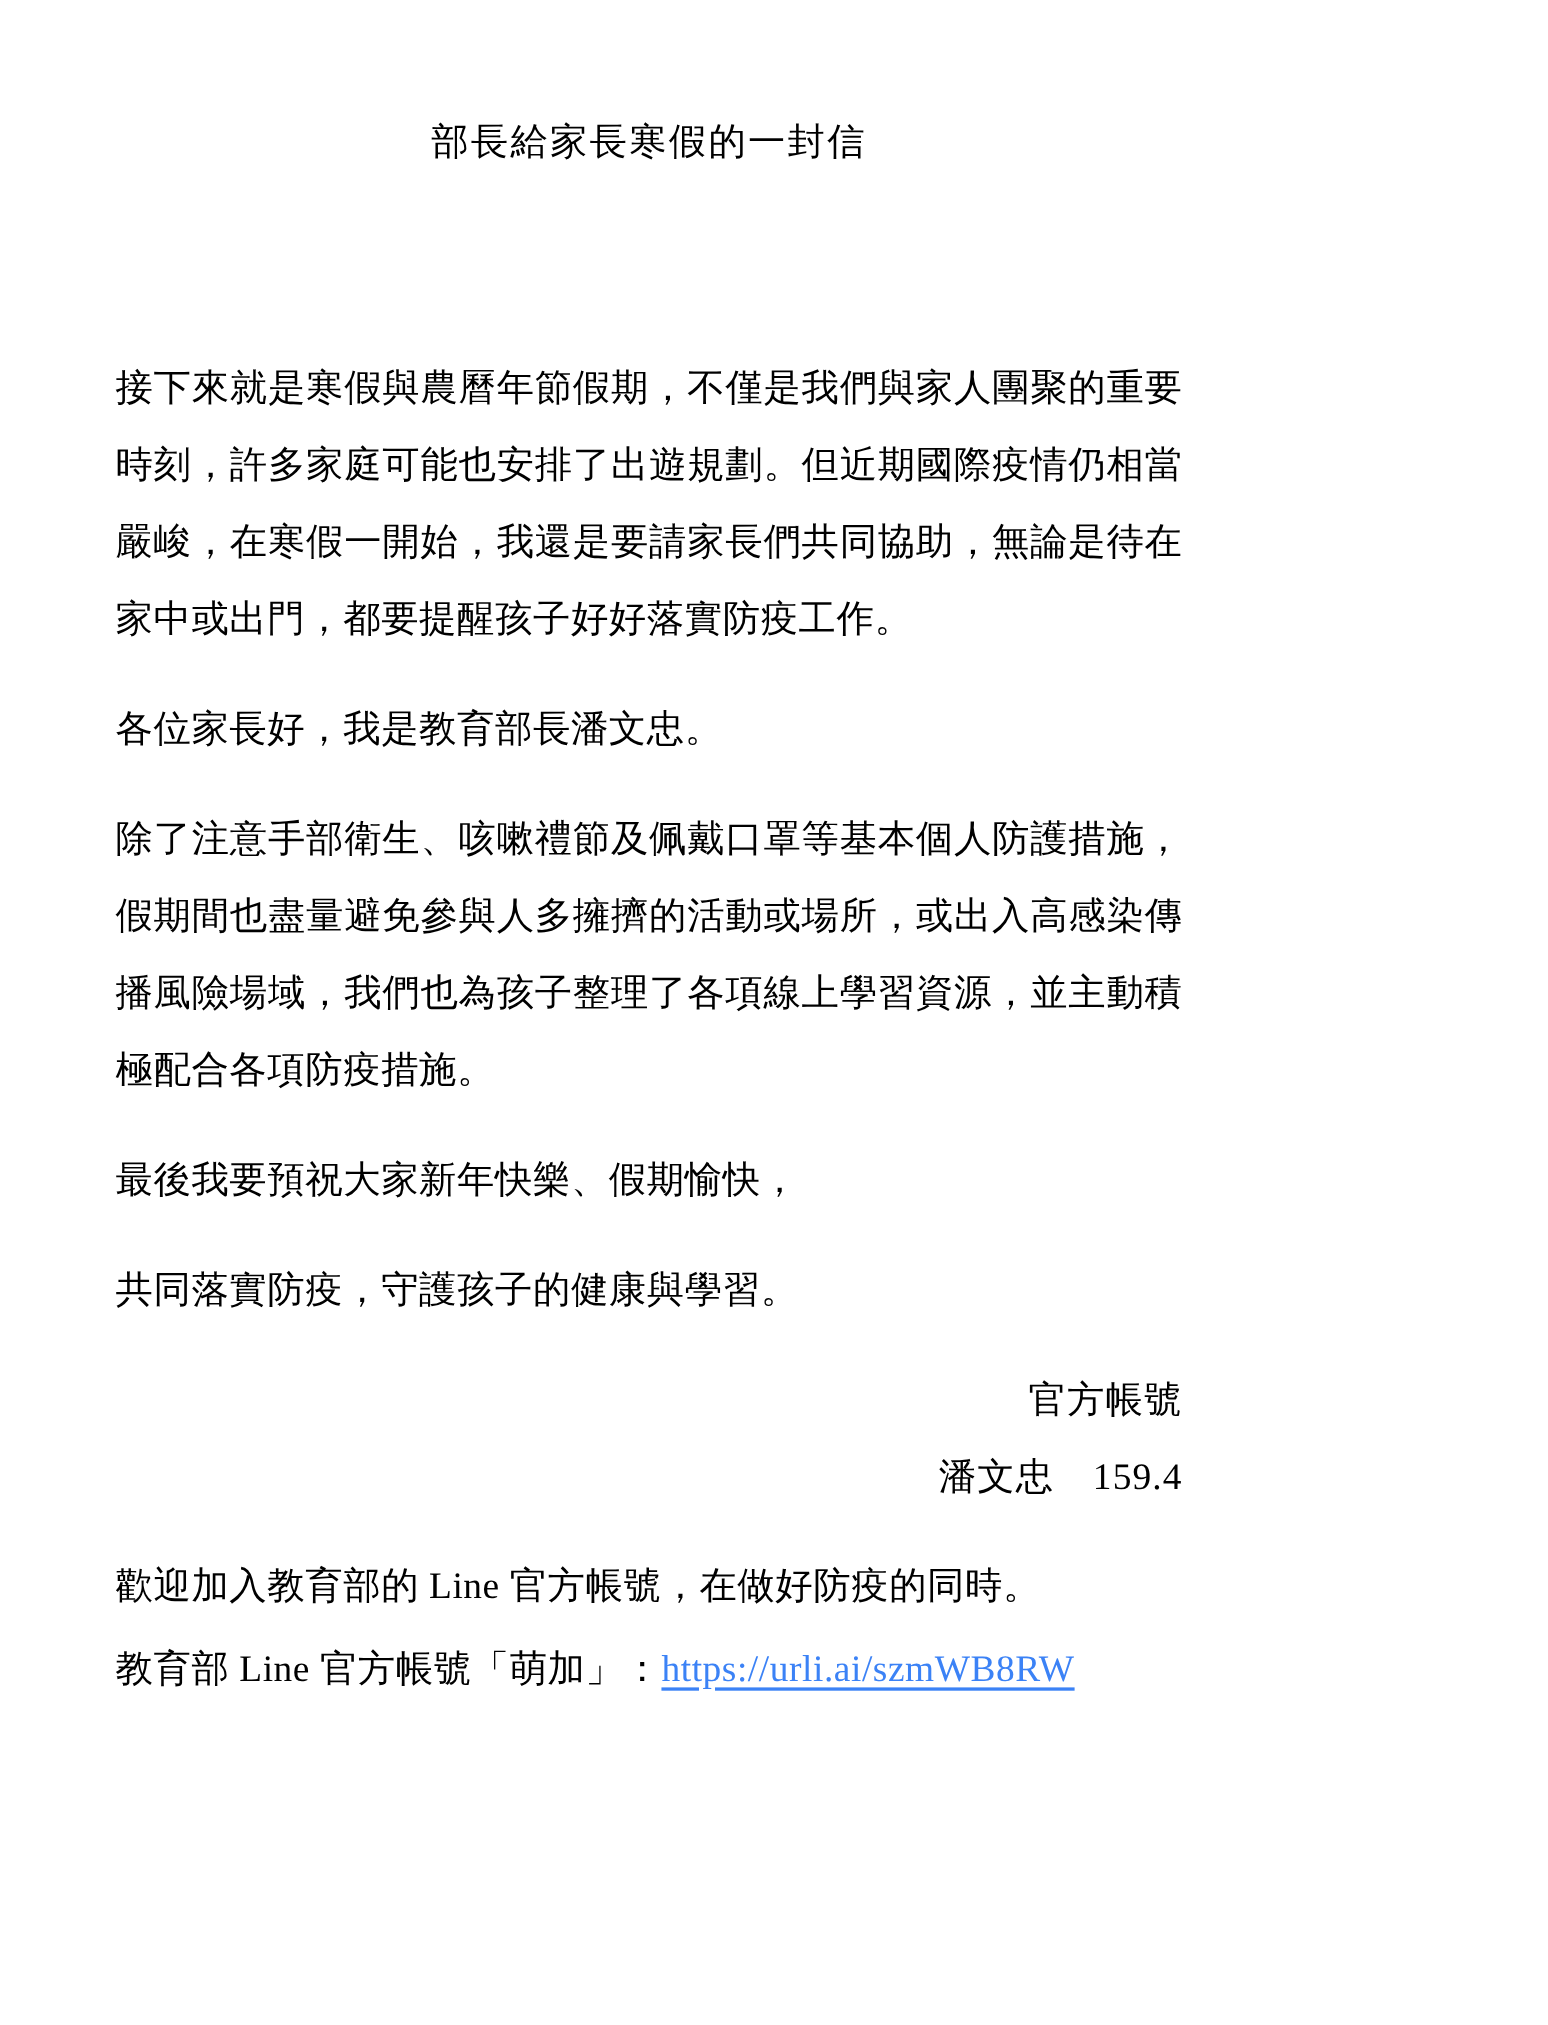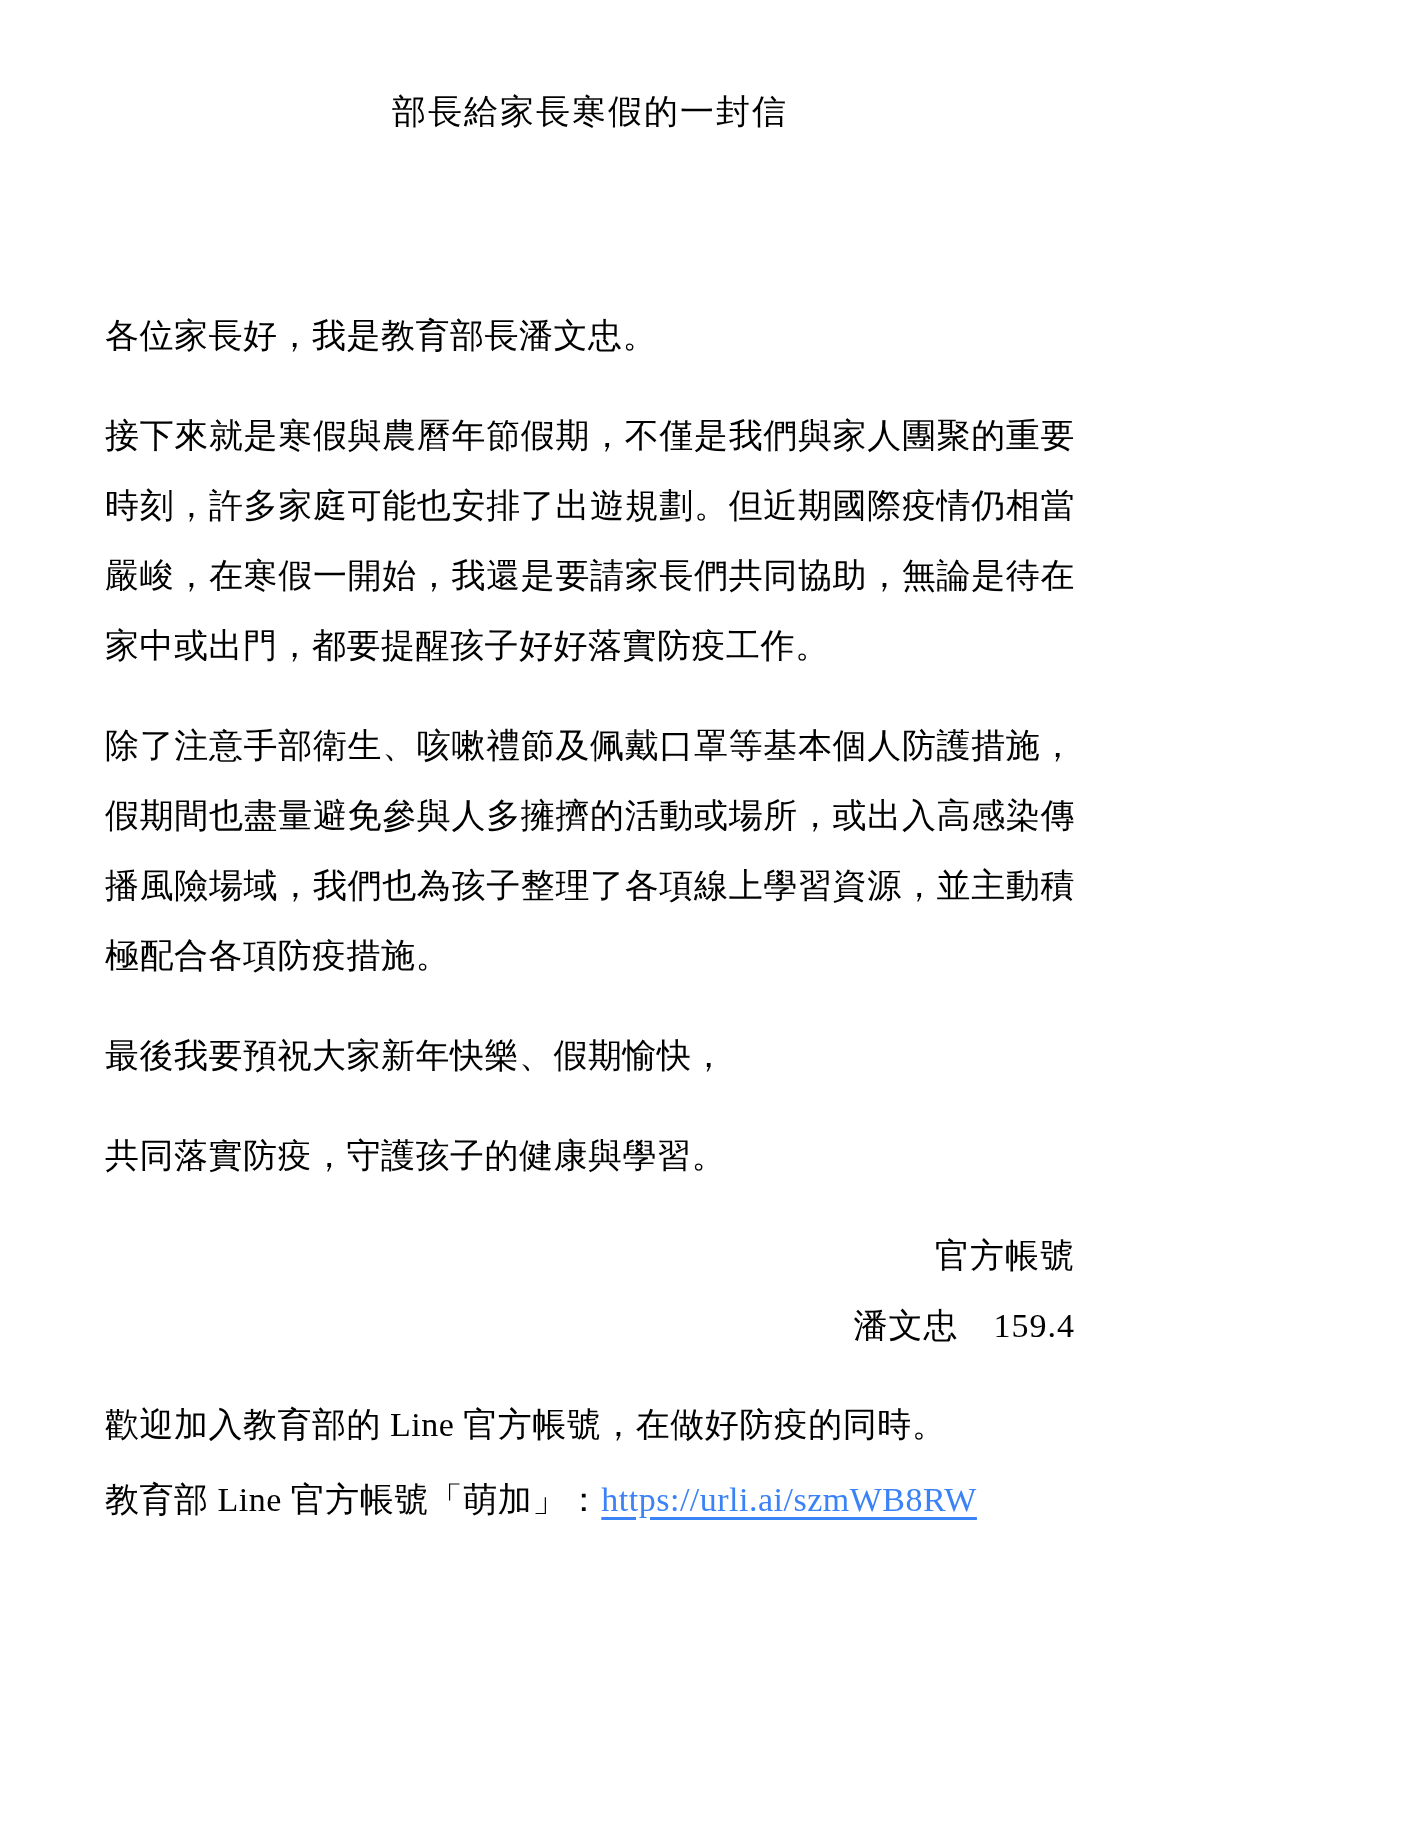--- a/index.html
+++ b/index.html
@@ -4,21 +4,21 @@
 <style>
   html, body {
     margin: 0;
     padding: 0;
     background: #ffffff;
   }
   .page {
     position: relative;
     width: 1407px;
     height: 1636px;
-    margin: 0 auto;
+    margin: 18px auto;
     background: #ffffff;
     color: #000000;
     font-family: "Liberation Serif", "DejaVu Serif", serif;
     box-sizing: border-box;
     padding: 88px 332px 0 105px;
     overflow: hidden;
   }
   .title {
     margin: 0 0 165px 0;
     font-size: 34px;
@@ -57,23 +57,23 @@
     text-underline-offset: 6px;
   }
 </style>
 </head>
 <body>
 
 <div class="page">
 
   <h1 class="title">部長給家長寒假的一封信</h1>
 
+  <p class="para">接下來就是寒假與農曆年節假期，不僅是我們與家人團聚的重要時刻，許多家庭可能也安排了出遊規劃。但近期國際疫情仍相當嚴峻，在寒假一開始，我還是要請家長們共同協助，無論是待在家中或出門，都要提醒孩子好好落實防疫工作。</p>
+
   <p class="para">各位家長好，我是教育部長潘文忠。</p>
-
-  <p class="para">接下來就是寒假與農曆年節假期，不僅是我們與家人團聚的重要時刻，許多家庭可能也安排了出遊規劃。但近期國際疫情仍相當嚴峻，在寒假一開始，我還是要請家長們共同協助，無論是待在家中或出門，都要提醒孩子好好落實防疫工作。</p>
 
   <p class="para">除了注意手部衛生、咳嗽禮節及佩戴口罩等基本個人防護措施，假期間也盡量避免參與人多擁擠的活動或場所，或出入高感染傳播風險場域，我們也為孩子整理了各項線上學習資源，並主動積極配合各項防疫措施。</p>
 
 
   <p class="para">最後我要預祝大家新年快樂、假期愉快，</p>
 
   <p class="para">共同落實防疫，守護孩子的健康與學習。</p>
 
   <div class="signature">
     <div>官方帳號</div>

